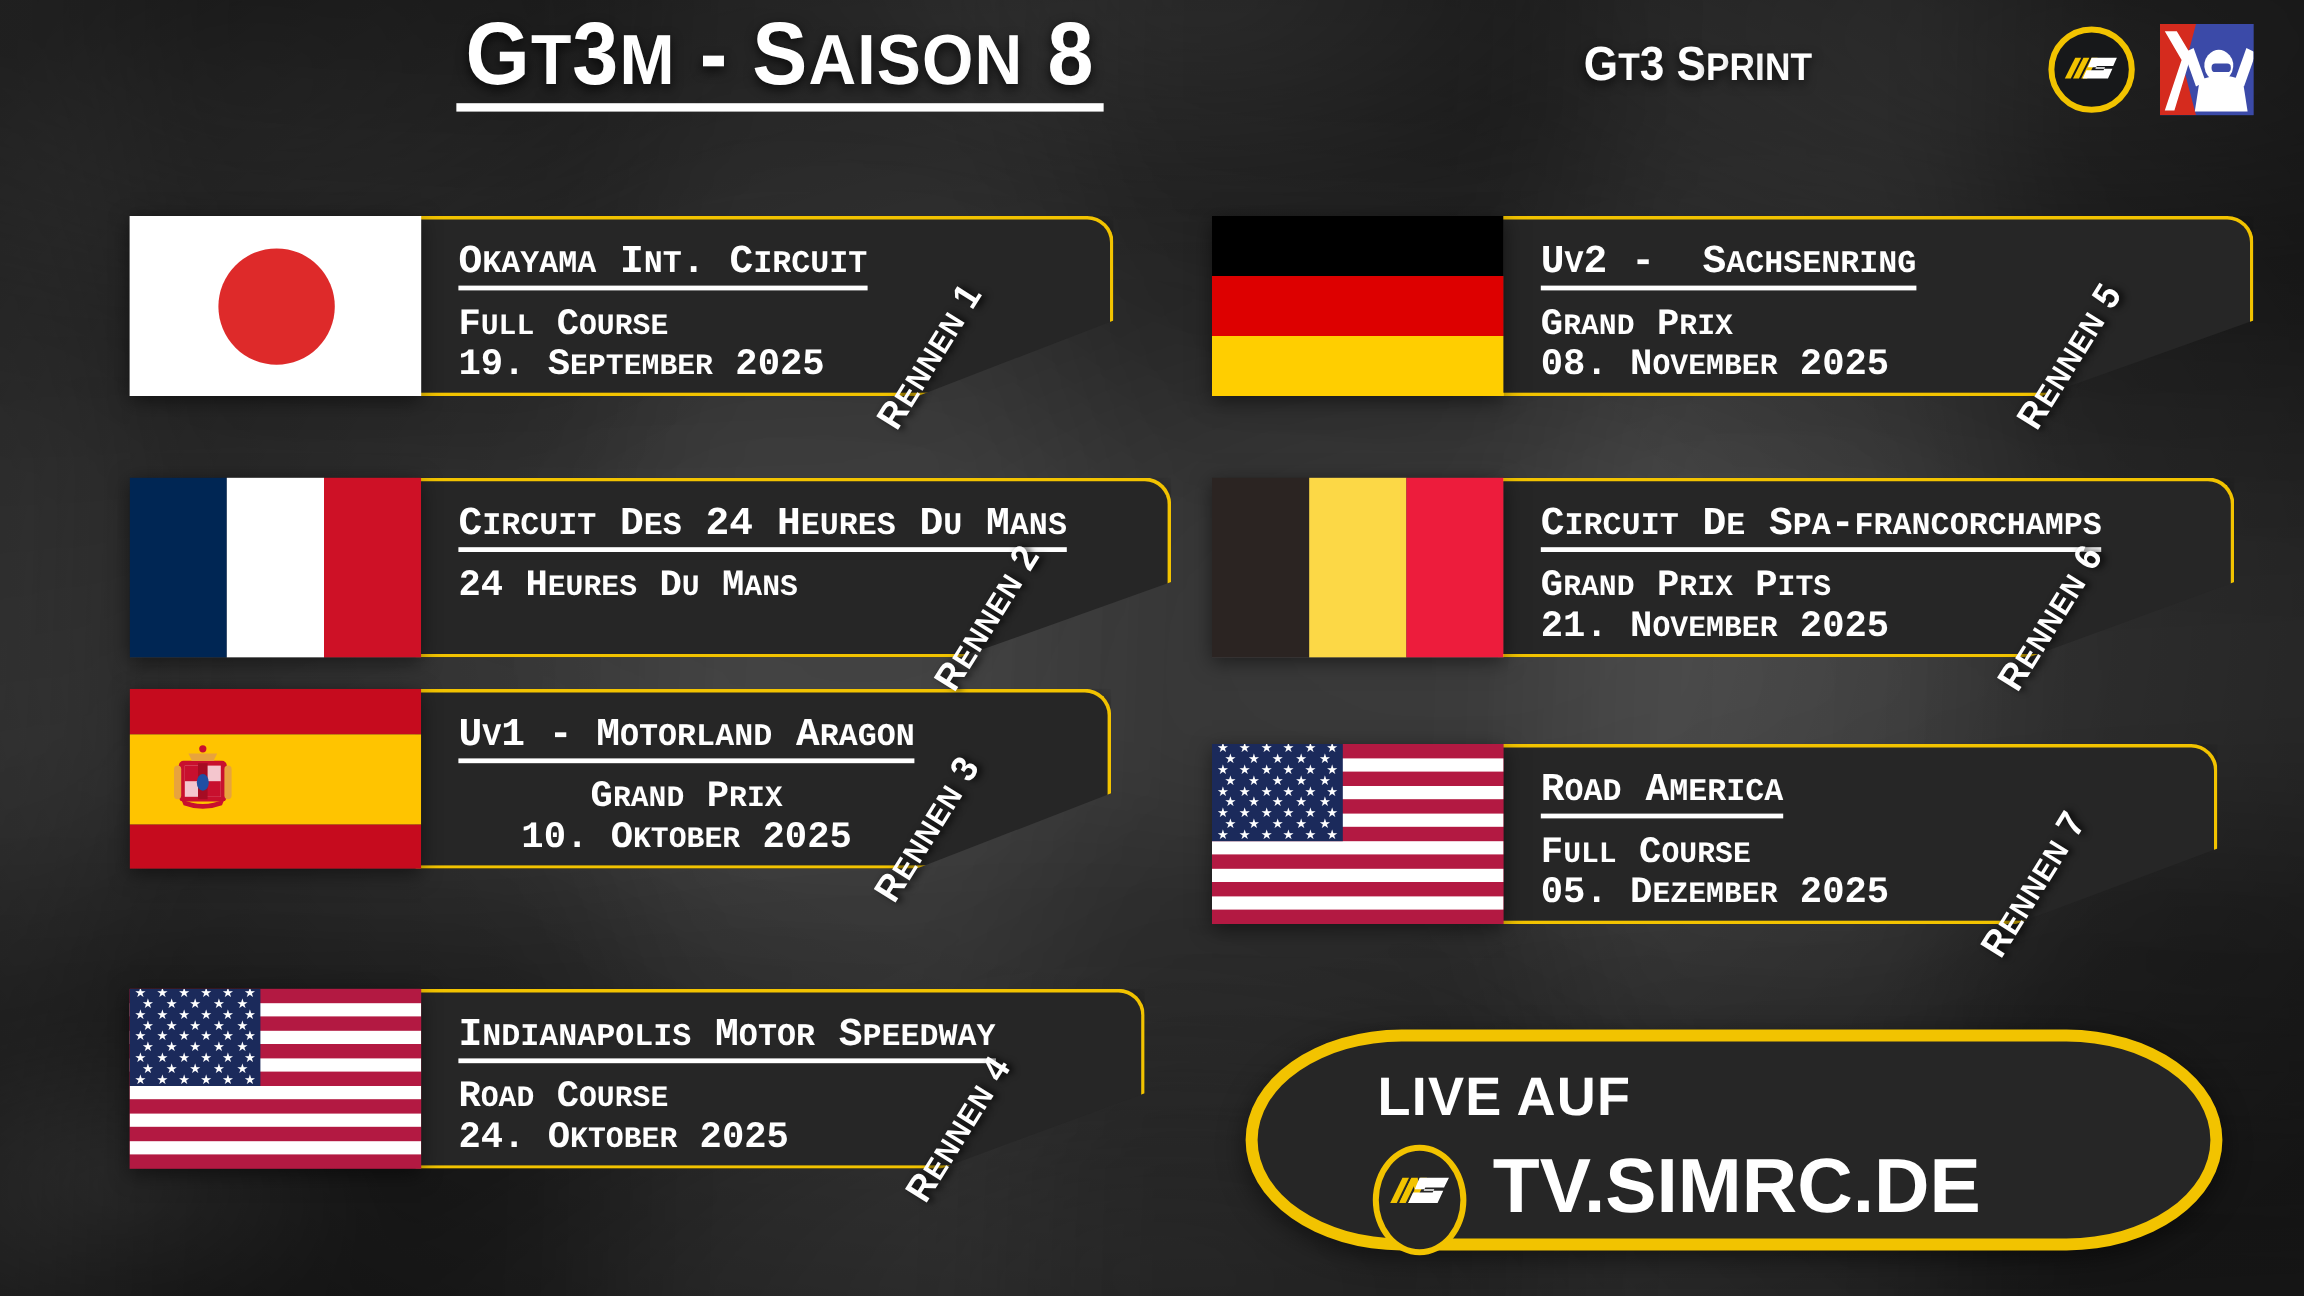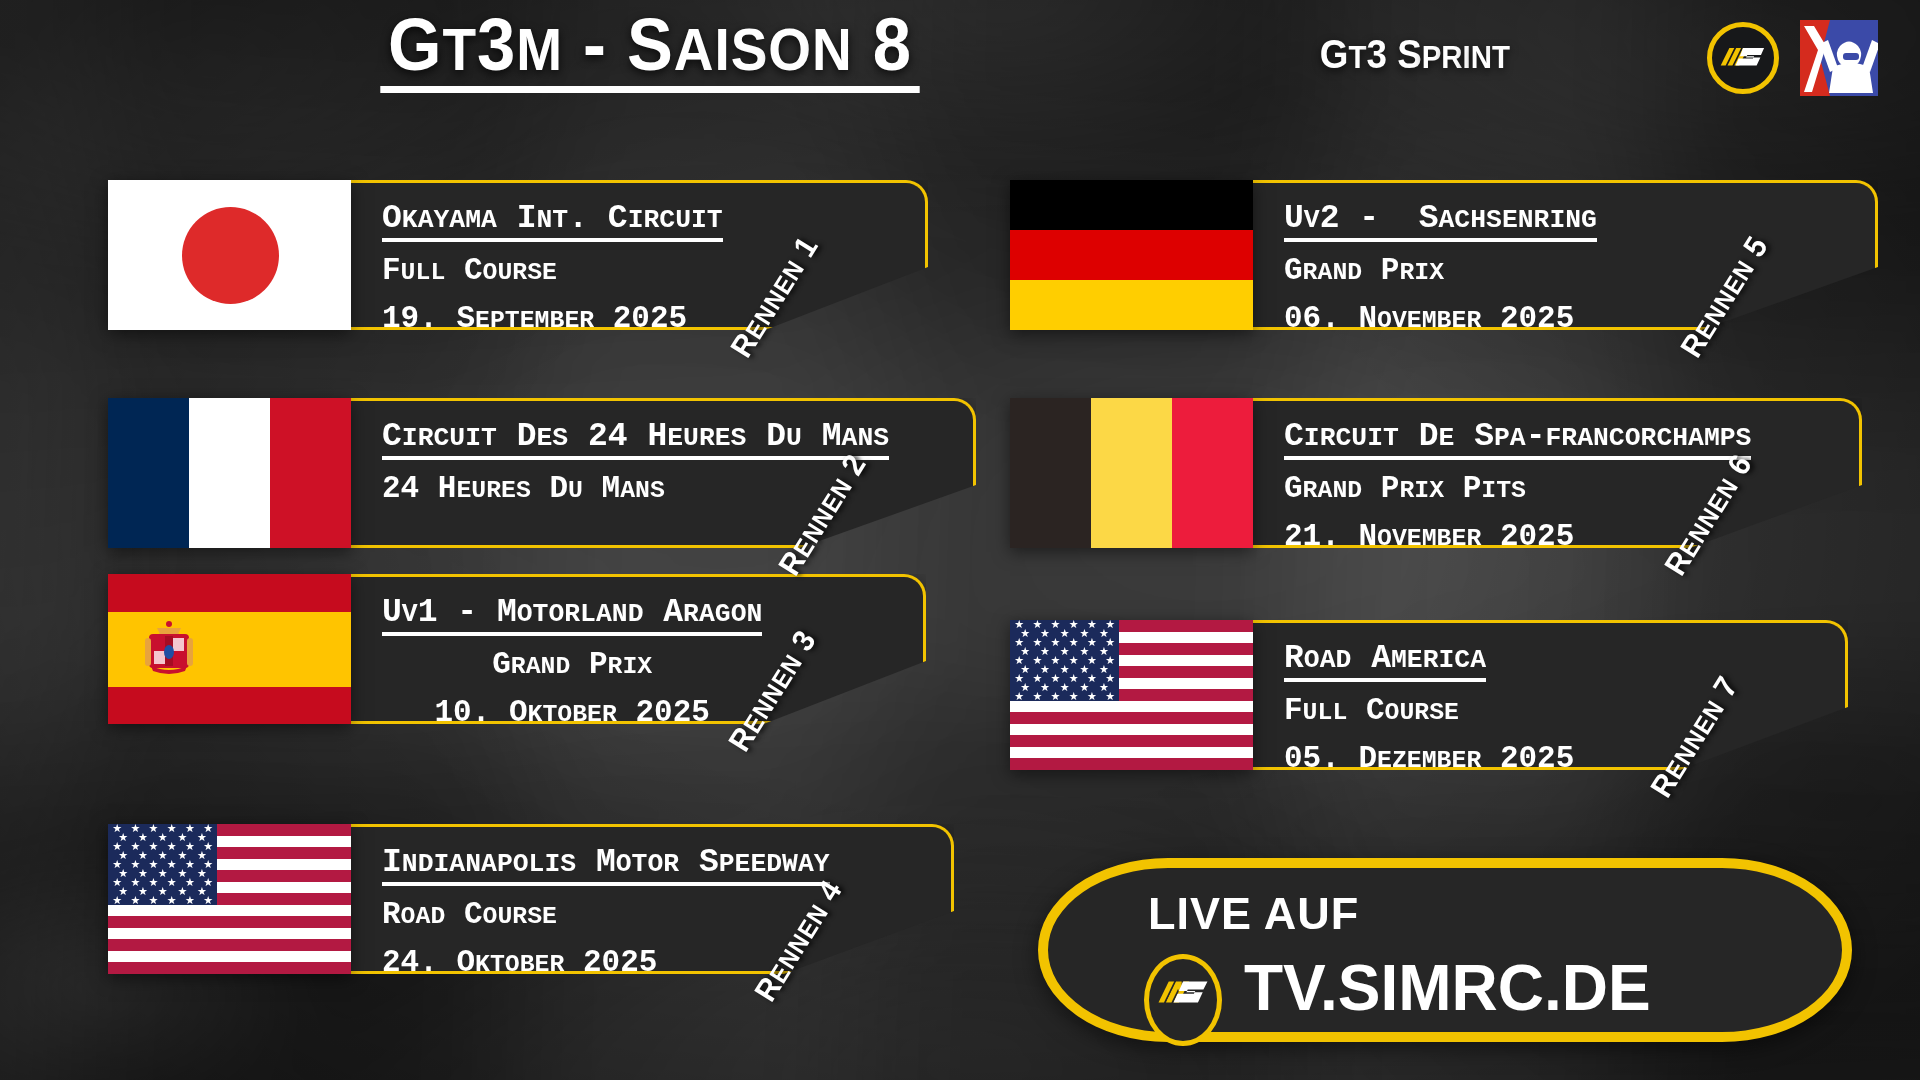--- a/index.html
+++ b/index.html
@@ -65,21 +65,21 @@
          box-sizing:border-box;
          border-top-right-radius:22px;
          clip-path:polygon(0 0, 100% 0, 100% 58%, 72% 100%, 0 100%);
          box-shadow:0 5px 18px rgba(0,0,0,.45);}
   .panel .txt{position:absolute;left:36px;top:19px;color:#fff;
               font-family:Liberation Mono, monospace;
               font-weight:bold;white-space:nowrap;}
   .t1{font-size:33px;line-height:1;border-bottom:4px solid #fff;
       display:inline-block;padding-bottom:3px;}
   .t2{font-size:31px;line-height:1;margin-top:13px;}
-  .t3{font-size:31px;line-height:1;margin-top:17px;}
+  .t3{font-size:31px;line-height:1;margin-top:3px;}
   .rennen{position:absolute;color:#fff;font-weight:bold;font-size:31px;
           white-space:nowrap;letter-spacing:1px;
           font-family:"Liberation Sans Narrow","Liberation Sans",sans-serif;
           transform-origin:left bottom;
           transform:rotate(-58deg) scaleX(.95);
           text-shadow:2px 3px 6px rgba(0,0,0,.85);z-index:5;}
 
   
   .f-jp{background:#fff;}
   .f-jp .disc{position:absolute;left:50%;top:50%;width:97px;height:97px;
@@ -318,21 +318,21 @@
   <div class="card" style="left:1010px;top:180px;width:858px;">
     <div class="flag f-de">
       <span style="background:#000000"></span>
       <span style="background:#DD0000"></span>
       <span style="background:#FFCE00"></span>
     </div>
     <div class="panel" style="width:630px;">
       <div class="txt">
         <div class="t1"><span class="sc">U<i>V</i>2</span>&nbsp;<span class="sc">-</span>&nbsp;&nbsp;<span class="sc">S<i>A</i><i>C</i><i>H</i><i>S</i><i>E</i><i>N</i><i>R</i><i>I</i><i>N</i><i>G</i></span></div>
         <div class="t2"><span class="sc">G<i>R</i><i>A</i><i>N</i><i>D</i></span>&nbsp;<span class="sc">P<i>R</i><i>I</i><i>X</i></span></div>
-        <div class="t3"><span class="sc">06.</span>&nbsp;<span class="sc">N<i>O</i><i>V</i><i>E</i><i>M</i><i>B</i><i>E</i><i>R</i></span>&nbsp;<span class="sc">2025</span></div>
+        <div class="t3"><span class="sc">08.</span>&nbsp;<span class="sc">N<i>O</i><i>V</i><i>E</i><i>M</i><i>B</i><i>E</i><i>R</i></span>&nbsp;<span class="sc">2025</span></div>
       </div>
     </div>
     <div class="rennen" style="left:694px;top:148px;"><span class="sc">R<i>E</i><i>N</i><i>N</i><i>E</i><i>N</i></span>&nbsp;<span class="sc">5</span></div>
   </div>
 
   <div class="card" style="left:1010px;top:398px;width:840px;">
     <div class="flag f-be">
       <span style="background:#2B2422"></span>
       <span style="background:#FCD846"></span>
       <span style="background:#ED1C3C"></span>

